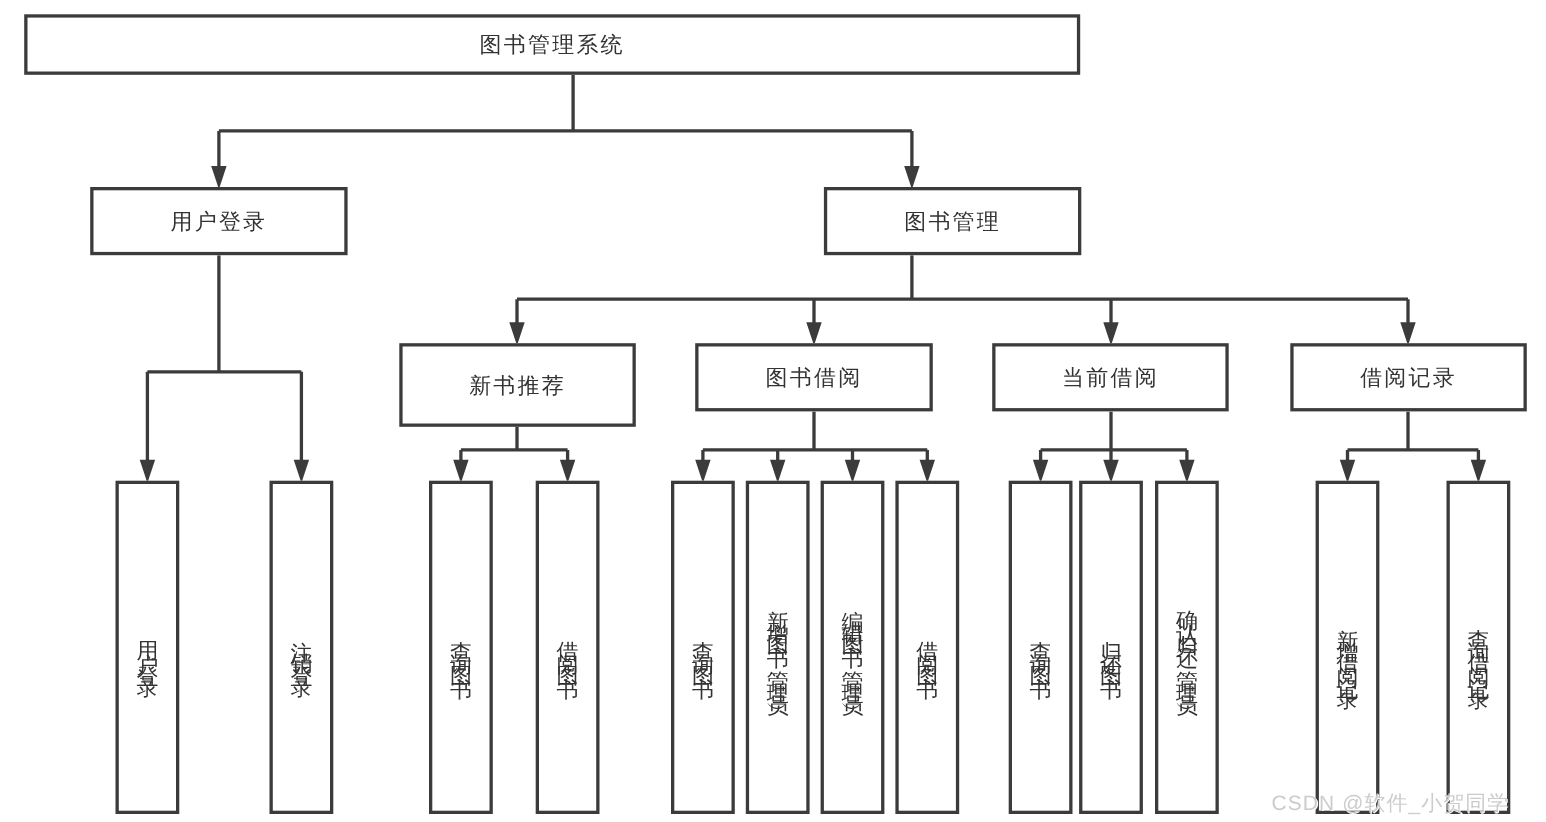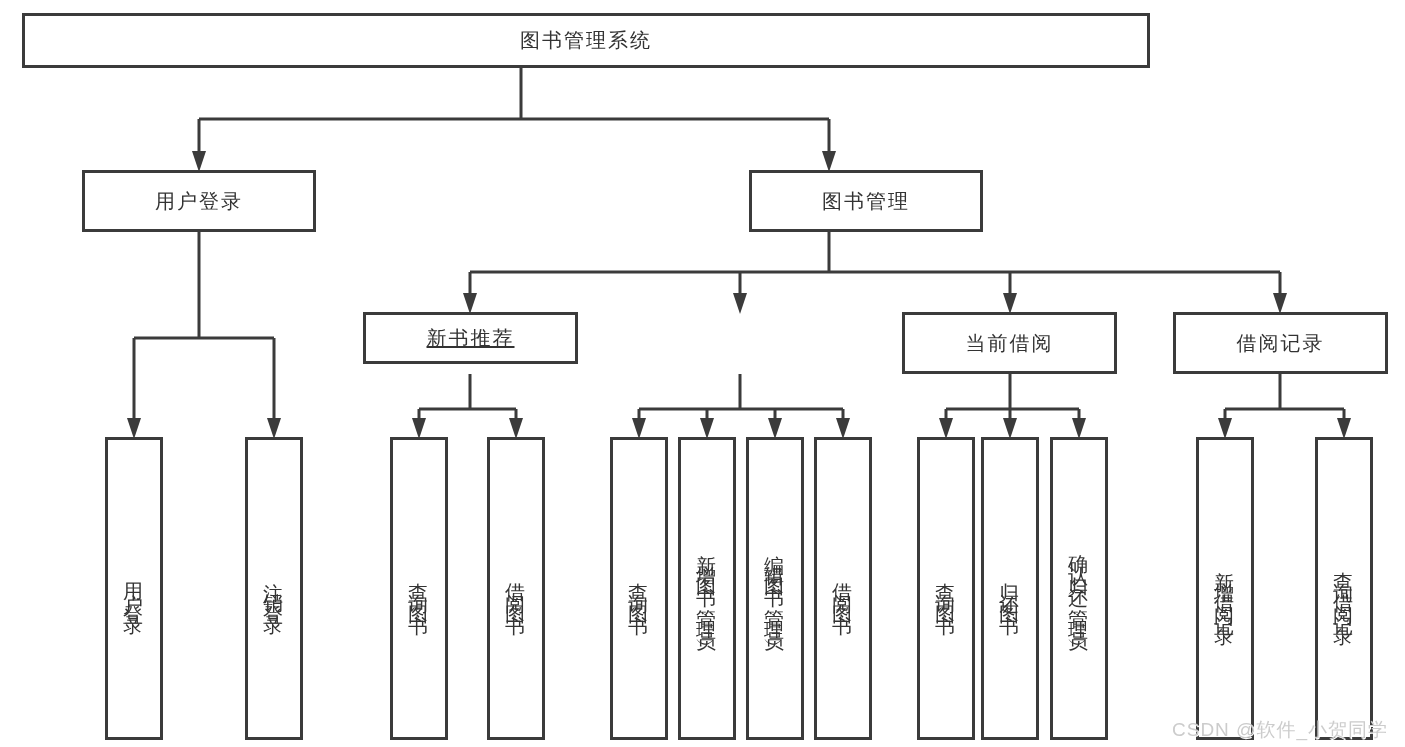--- a/index.html
+++ b/index.html
@@ -61,21 +61,20 @@
   .watermark{
     position:absolute;
     left:1156px;
     top:717px;
     font-size:19px;
     letter-spacing:1px;
     color:var(--wm);
     text-shadow:1px 1px 0 #ffffff;
     white-space:nowrap;
     z-index:10;
-    margin-left:16px;
   }
 </style>
 </head>
 <body>
 
 <div class="canvas">
 
   <svg class="connectors" viewBox="0 0 1405 747" xmlns="http://www.w3.org/2000/svg">
 
     <path d="M521 66 L521 119 M199 119 L829 119 M199 119 L199 154 M829 119 L829 154"></path>
@@ -105,26 +104,27 @@
     <path d="M1010 374 L1010 409 M946 409 L1079 409 M946 409 L946 421 M1010 409 L1010 421 M1079 409 L1079 421"></path>
     <polygon points="946,439 939,418 953,418"></polygon>
     <polygon points="1010,439 1003,418 1017,418"></polygon>
     <polygon points="1079,439 1072,418 1086,418"></polygon>
 
     <path d="M1280 374 L1280 409 M1225 409 L1344 409 M1225 409 L1225 421 M1344 409 L1344 421"></path>
     <polygon points="1225,439 1218,418 1232,418"></polygon>
     <polygon points="1344,439 1337,418 1351,418"></polygon>
   </svg>
 
-  <div class="node hbox" style="left:22px;top:13px;width:1128px;height:55px;">图书管理系统</div>
+  <div class="node hbox" style="left:22px;top:13px;width:960px;height:55px;">图书管理系统</div>
 
   <div class="node hbox" style="left:82px;top:170px;width:234px;height:62px;">用户登录</div>
   <div class="node hbox" style="left:712px;top:170px;width:234px;height:62px;margin-left:37px;">图书管理</div>
 
-  <div class="node hbox" style="left:363px;top:312px;width:215px;height:52px;text-decoration:underline;">新书推荐</div>
+  <div class="node hbox" style="left:363px;top:312px;width:215px;height:76px;">新书推荐</div>
+  <div class="node hbox" style="left:632px;top:312px;width:216px;height:62px;">图书借阅</div>
   <div class="node hbox" style="left:1173px;top:312px;width:215px;height:62px;">借阅记录</div>
   <div class="node hbox" style="left:902px;top:312px;width:215px;height:62px;">当前借阅</div>
 
   <div class="node vbox" style="left:105px;top:437px;width:58px;height:303px;">
     <span>用户登录</span>
   </div>
   <div class="node vbox" style="left:245px;top:437px;width:58px;height:303px;">
     <span>注销登录</span>
   </div>
 

